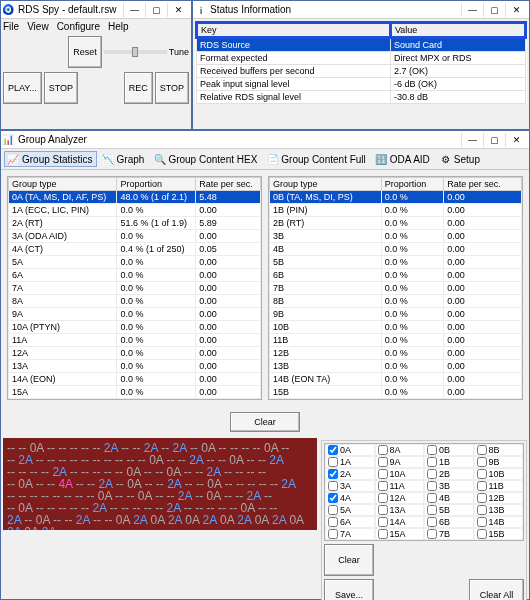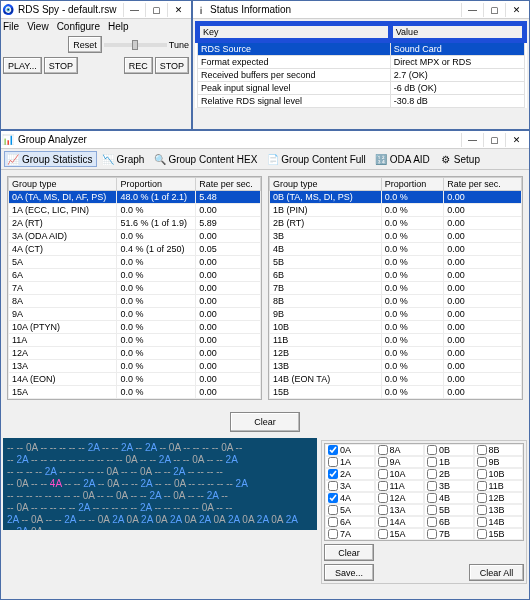--- a/index.html
+++ b/index.html
@@ -15,47 +15,47 @@
   .menubar span { margin-right: 8px; cursor: pointer; }
 
   
   #rdsspy { left: 0; top: 0; width: 192px; height: 130px; }
   .qpanel { margin: 2px; height: 38px; background:#3a0078; background: linear-gradient(#3c007c,#5400a8); color: #fff; display: flex; align-items: center; padding: 2px 4px; font-family: Arial; }
   .qpanel .logo { font-family: Georgia, serif; font-weight: bold; font-style: italic; font-size: 15px; }
   .qpanel .right { margin-left: auto; font-size: 9px; line-height: 11px; text-align: left; font-family: monospace;}
   .qpanel .green { color:#3cff3c; }
   .qpanel .ber { color:#ff5c5c; }
   .panelrow { display:flex; align-items:center; padding:2px; gap:2px;}
-  .rdsbtn { border:1px solid #888; background:#f4f4f4; font-size:9px; height:17px; padding:0 4px; cursor:pointer; box-shadow: inset -1px -1px 0 #bbb, inset 1px 1px 0 #fff;}
+  .rdsbtn { border:1px solid #888; background:#f4f4f4; font-size:9px; height:32px; padding:0 4px; cursor:pointer; box-shadow: inset -1px -1px 0 #bbb, inset 1px 1px 0 #fff;}
   .slider { flex:1; height:4px; background:#ddd; position:relative;}
   .slider .thumb{position:absolute; left:45%; top:-3px; width:6px; height:10px; background:#ccc; border:1px solid #888;}
   .label {font-size:9px;}
 
   
   #status { left:192px; top:0; width:338px; height:130px; }
   .kvtable { width: calc(100% - 4px); margin:2px; border-collapse: collapse; font-size:9px; background:#fff;}
-  .kvtable th { text-align:left; background:#f0f0f0; border:5px solid #1d4ed8; padding:1px 3px; font-weight:normal;}
+  .kvtable th { text-align:left; background:#f0f0f0; border:3px solid #1d4ed8; padding:1px 3px; font-weight:normal;}
   .kvtable td { border:1px solid #e0e0e0; padding:1px 3px;}
   .kvtable tr.sel td { background:#0a50c8; color:#fff;}
 
   
   #analyzer { left:0; top:130px; width:530px; height:470px; }
   .toolbar { display:flex; align-items:center; padding:2px 3px; background:#f0f0f0; border-bottom:1px solid #c8c8c8; gap:2px; flex-wrap:wrap;}
   .tbtn { display:flex; align-items:center; gap:2px; border:1px solid transparent; padding:1px 3px; font-size:10px; cursor:pointer;}
   .tbtn.active { border:1px solid #8aa8d8; background:#dce8f8;}
   .tbtn .ticon { width:12px; height:12px; display:flex; align-items:center; justify-content:center; font-size:10px; }
   .gtables { display:flex; padding:6px; gap:6px; background:#f0f0f0;}
   .gtable { flex:1; border:1px solid #b0b0b0; background:#fff; }
   .gtable table { width:100%; border-collapse:collapse; font-size:9px;}
   .gtable th { text-align:left; border:1px solid #d0d0d0; background:#f4f4f4; padding:1px 3px; font-weight:normal;}
   .gtable td { border:1px solid #ececec; padding:1px 3px; white-space:nowrap;}
   .gtable tr.sel td { background:#0a50c8; color:#fff;}
   .gtable tr.sel td:nth-child(2){ background:#0a50c8;margin-top:24px;}
   .clearrow { text-align:center; padding:6px; }
-  .hexpanel { background:#0c4a6e; color:#bbb; font-family:monospace; font-size:10px; padding:4px; line-height:12px; height:92px; overflow:hidden; margin:0 2px;}
+  .hexpanel { background:#7f1d1d; color:#bbb; font-family:monospace; font-size:12px; padding:4px; line-height:12px; height:92px; overflow:hidden; margin:0 2px;}
   .hexpanel .c2a{color:#5aa0ff;}
   .hexpanel .c0a{color:#aaa;}
   .hexpanel .c4a{color:#ff4ec8;}
   .bottomrow { display:flex; }
   .detector { width:206px; margin:2px; border:1px solid #c8c8c8; padding:2px; font-size:9px; background:#f0f0f0;}
   .detector .title{ font-size:9px; margin-bottom:2px;}
   .detgrid { display:grid; grid-template-columns:repeat(4, 1fr); gap:0px; background:#fff; border:1px solid #b0b0b0;}
   .detgrid label { display:flex; align-items:center; gap:2px; padding:0 2px; font-size:9px; border:0.5px solid #eee;}
   .detgrid input { width:10px; height:10px; margin:0;}
   .detbtns { display:flex; gap:4px; margin-top:3px; }

